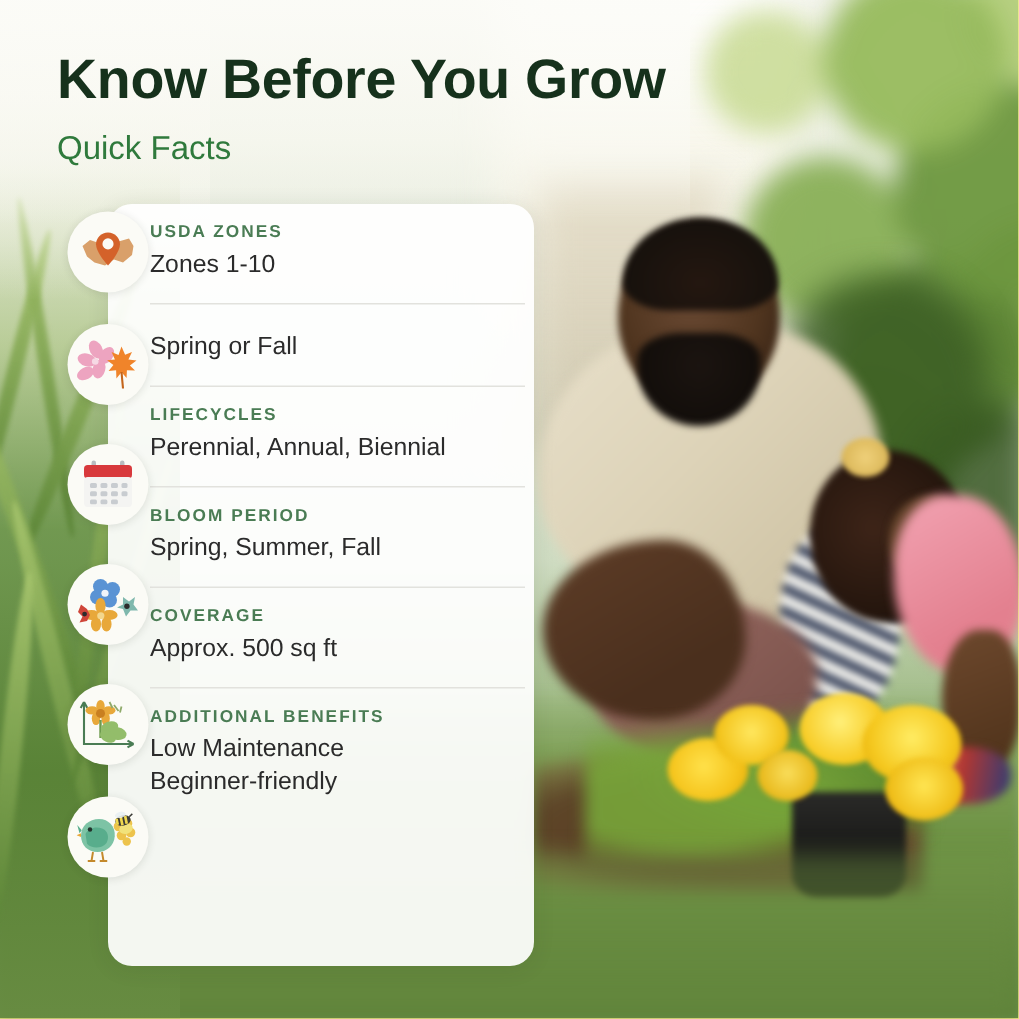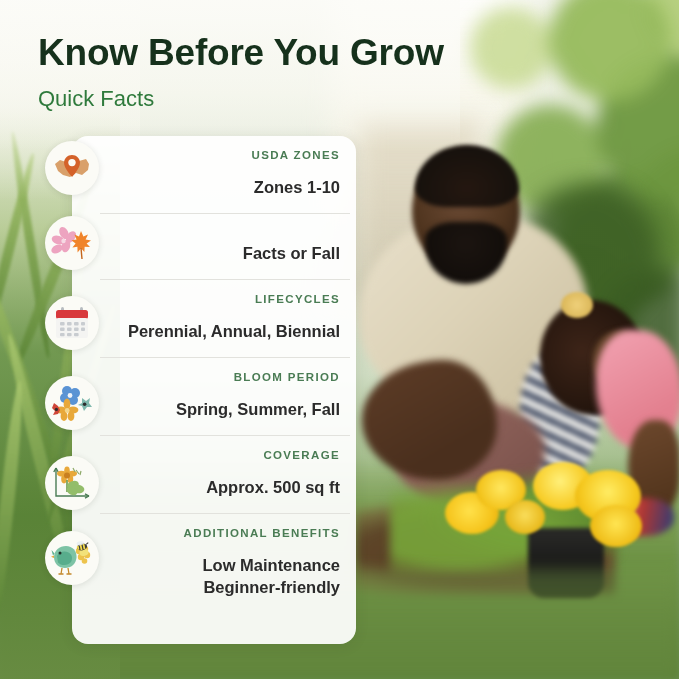--- a/index.html
+++ b/index.html
@@ -223,31 +223,31 @@
 
   .rows {
     position: absolute; left: 100px; top: 136px;
     width: 250px; height: 508px;
   }
   .row {
     position: relative;
     padding: 0 0 0 0;
   }
   .row + .row { border-top: 1px solid #e2e2dd; }
-  .row-inner { padding: 13px 10px 14px 0; text-align: right; }
+  .row-inner { padding: 13px 10px 14px 0; }
   .row-label {
     font-size: 11.5px; font-weight: 700;
     letter-spacing: 1.35px;
     color: #4a7c54;
     text-transform: uppercase;
     white-space: nowrap;
   }
   .row-value {
-    margin-top: 16px;
-    font-size: 16.5px; font-weight: 700;
+    margin-top: 5px;
+    font-size: 16.5px; font-weight: 400;
     color: #2b2b2b;
     line-height: 1.33;
     white-space: nowrap;
   }
   .row-value .vline { display: block; }
 
   
   .badge {
     position: absolute;
     width: 54px; height: 54px;
@@ -326,21 +326,21 @@
         <div class="row-label">USDA ZONES</div>
         <div class="row-value">
           <span class="vline">Zones 1-10</span>
         </div>
       </div>
     </div>
 
     <div class="row">
       <div class="row-inner">
         <div class="row-value">
-          <span class="vline">Facts or Fall</span>
+          <span class="vline">Spring or Fall</span>
         </div>
       </div>
     </div>
 
     <div class="row">
       <div class="row-inner">
         <div class="row-label">LIFECYCLES</div>
         <div class="row-value">
           <span class="vline">Perennial, Annual, Biennial</span>
         </div>

